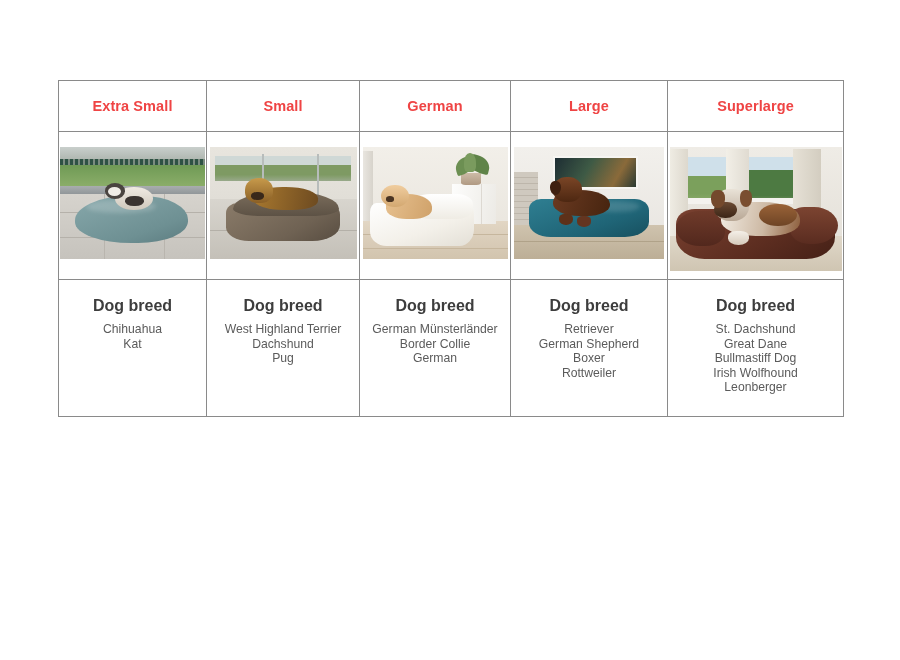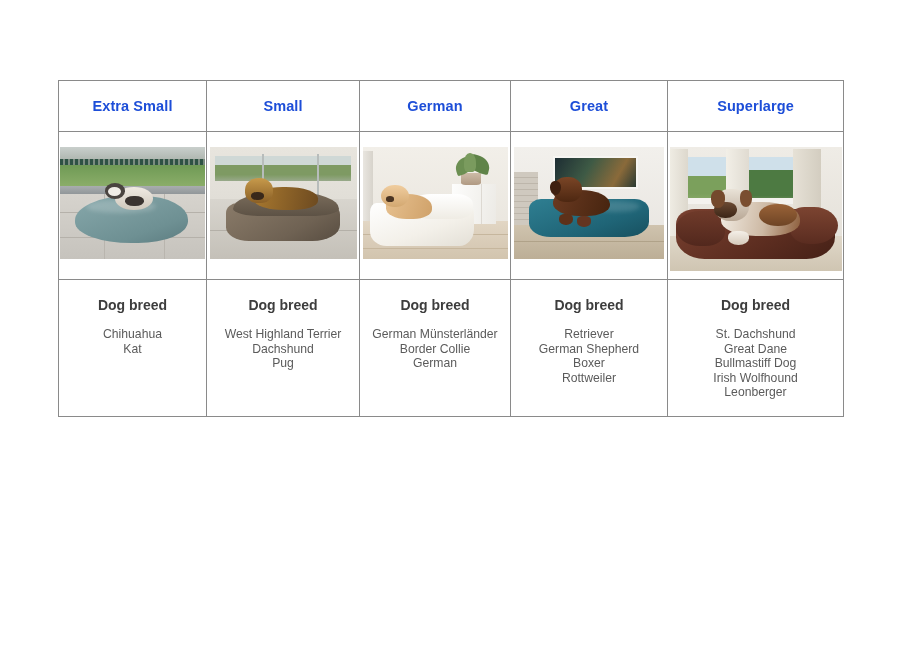--- a/index.html
+++ b/index.html
@@ -45,21 +45,21 @@
   col.c-l   { width: 157px; }
   col.c-xl  { width: 176px; }
 
   
   .row-head td {
     height: 50px;
   }
   .head-label {
     font-size: 14.5px;
     font-weight: bold;
-    color: #1d4ed8;
+    color: #ef4444;
     letter-spacing: 0.1px;
     line-height: 1;
   }
 
   
   .row-photo td {
     height: 147px;
     vertical-align: top;
   }
   .photo-wrap {
@@ -96,24 +96,24 @@
   .row-breed td {
     height: 136px;
     vertical-align: top;
   }
   .breed-block {
     padding-top: 18px;
     padding-left: 4px;
     padding-right: 4px;
   }
   .breed-title {
-    font-size: 14px;
+    font-size: 16px;
     font-weight: bold;
     color: #3d3d3d;
-    margin-bottom: 15px;
+    margin-bottom: 8px;
     line-height: 1;
   }
   .breed-list {
     font-size: 12.2px;
     color: #5b5b5b;
     line-height: 14.6px;
   }
   .breed-list div {
     white-space: nowrap;
   }
@@ -306,21 +306,21 @@
         <td>
           <div class="head-label">Extra Small</div>
         </td>
         <td>
           <div class="head-label">Small</div>
         </td>
         <td>
           <div class="head-label">German</div>
         </td>
         <td>
-          <div class="head-label">Great</div>
+          <div class="head-label">Large</div>
         </td>
         <td>
           <div class="head-label">Superlarge</div>
         </td>
       </tr>
 
       <tr class="row-photo">
 
         <td>
           <div class="photo-wrap">

